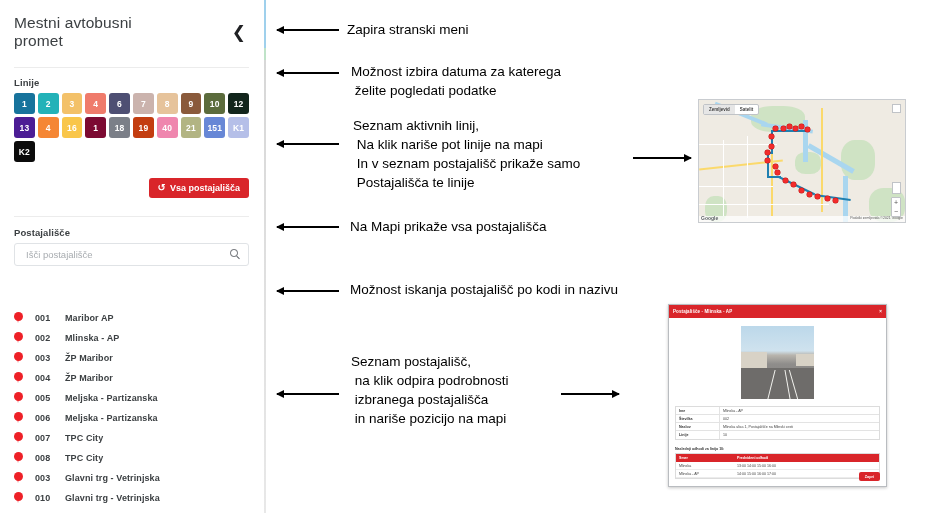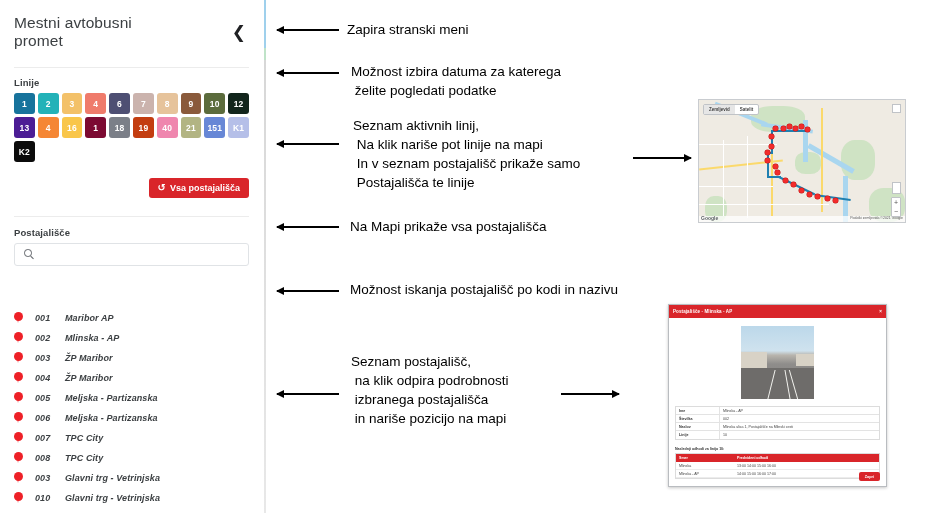--- a/index.html
+++ b/index.html
@@ -102,21 +102,20 @@
   .mag i:after {
     content:""; position:absolute; right:-3.4px; bottom:-2.6px;
     width:4px; height:1.2px; background:#5f6368;
     transform:rotate(45deg);
   }
 
   
   #stops-wrap {
     position:absolute; left:0; top:308px; width:307px; height:205px;
     overflow:hidden;
-    font-style:italic;
   }
   #stops-list { position:relative; }
   .stop-row {
     display:flex; align-items:center;
     height:20px; padding:0 14px 0 14px;
     cursor:pointer;
   }
   .pin {
     width:9px; height:12px; flex:0 0 9px; position:relative; margin-right:12px;
   }
@@ -305,20 +304,21 @@
       <span id="reset-ico">↺</span>
       <span>Vsa postajališča</span>
     </div>
   </div>
 
   <div class="sep" style="margin-top:18px;"></div>
 
   <div id="search-block">
     <div class="field-label">Postajališče</div>
     <div class="search-row">
+      <input type="text" placeholder="Išči postajališče" style="">
       <div class="mag">
           <i></i>
         </div>
     </div>
   </div>
 
   <div id="stops-wrap">
     <div id="stops-list">
         <div class="stop-row">
           <div class="pin">

